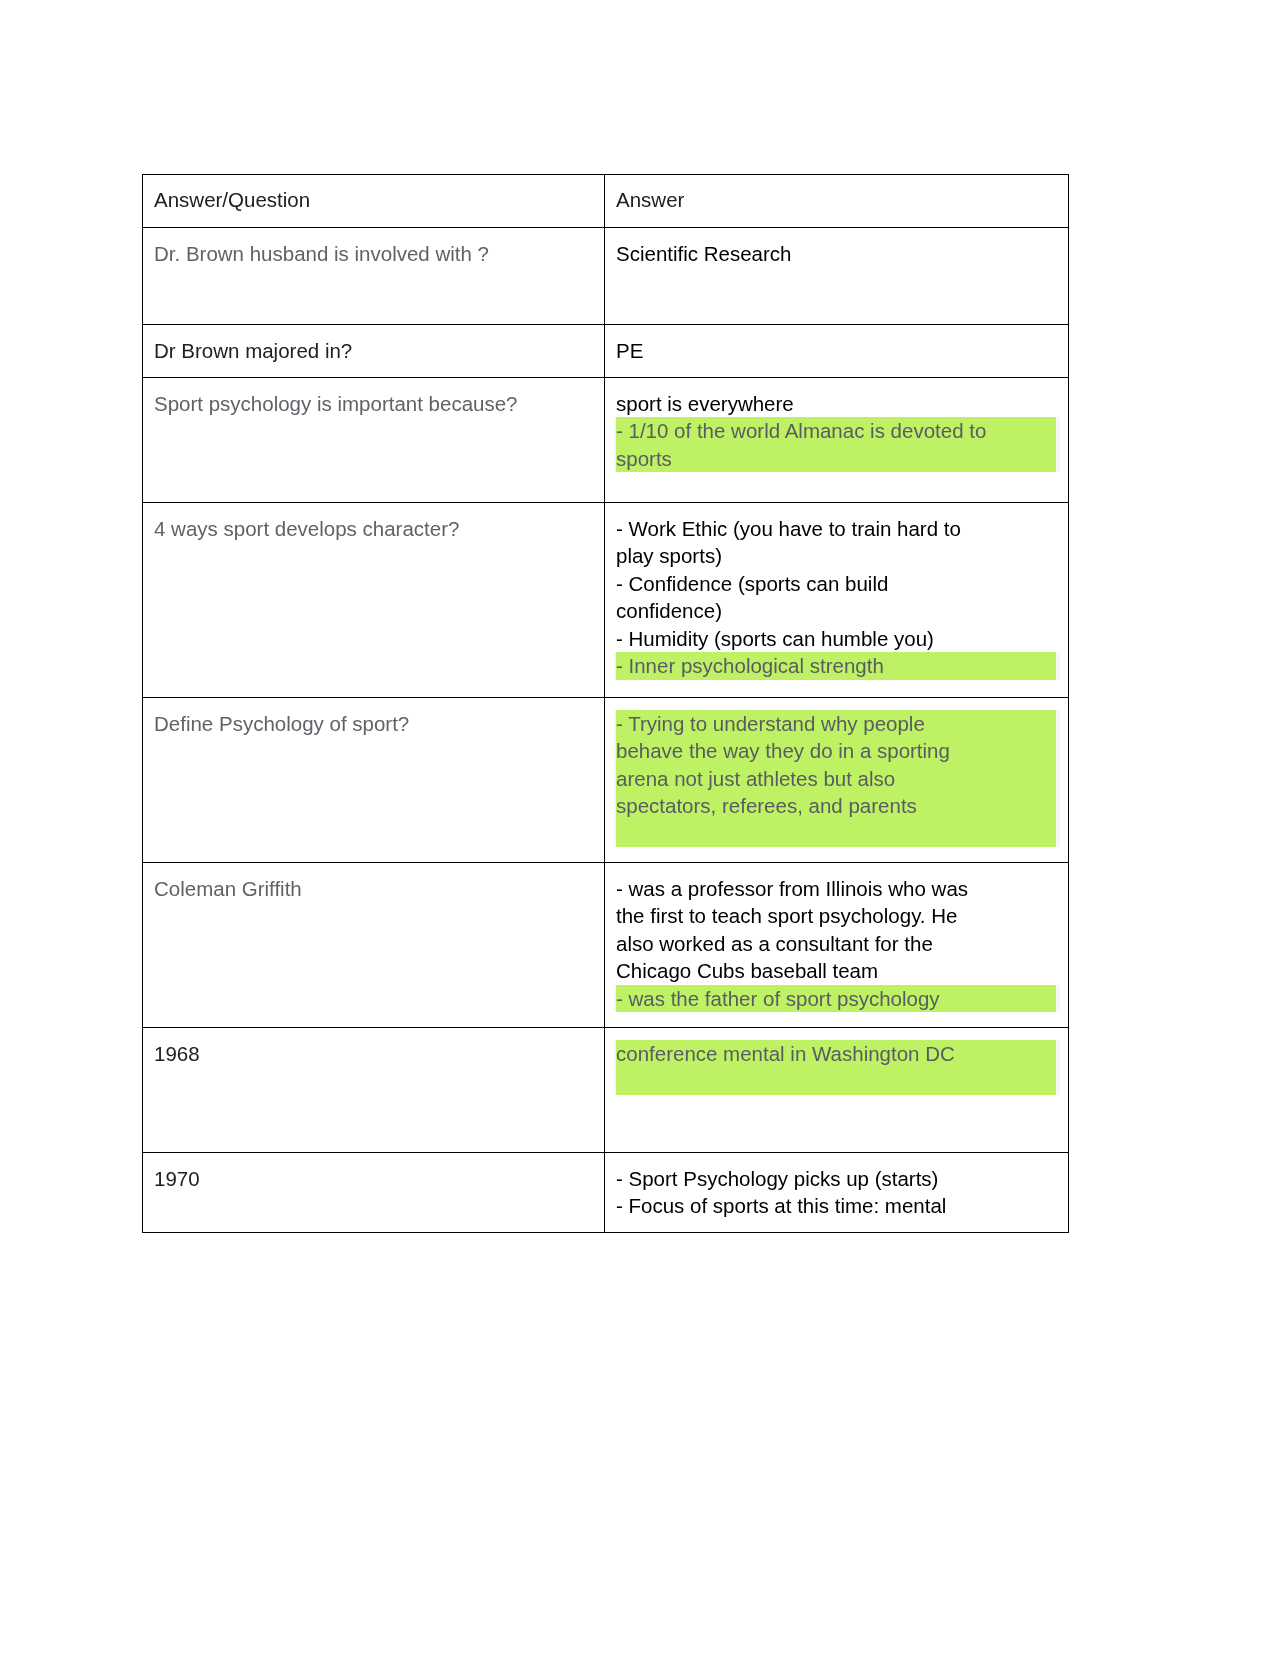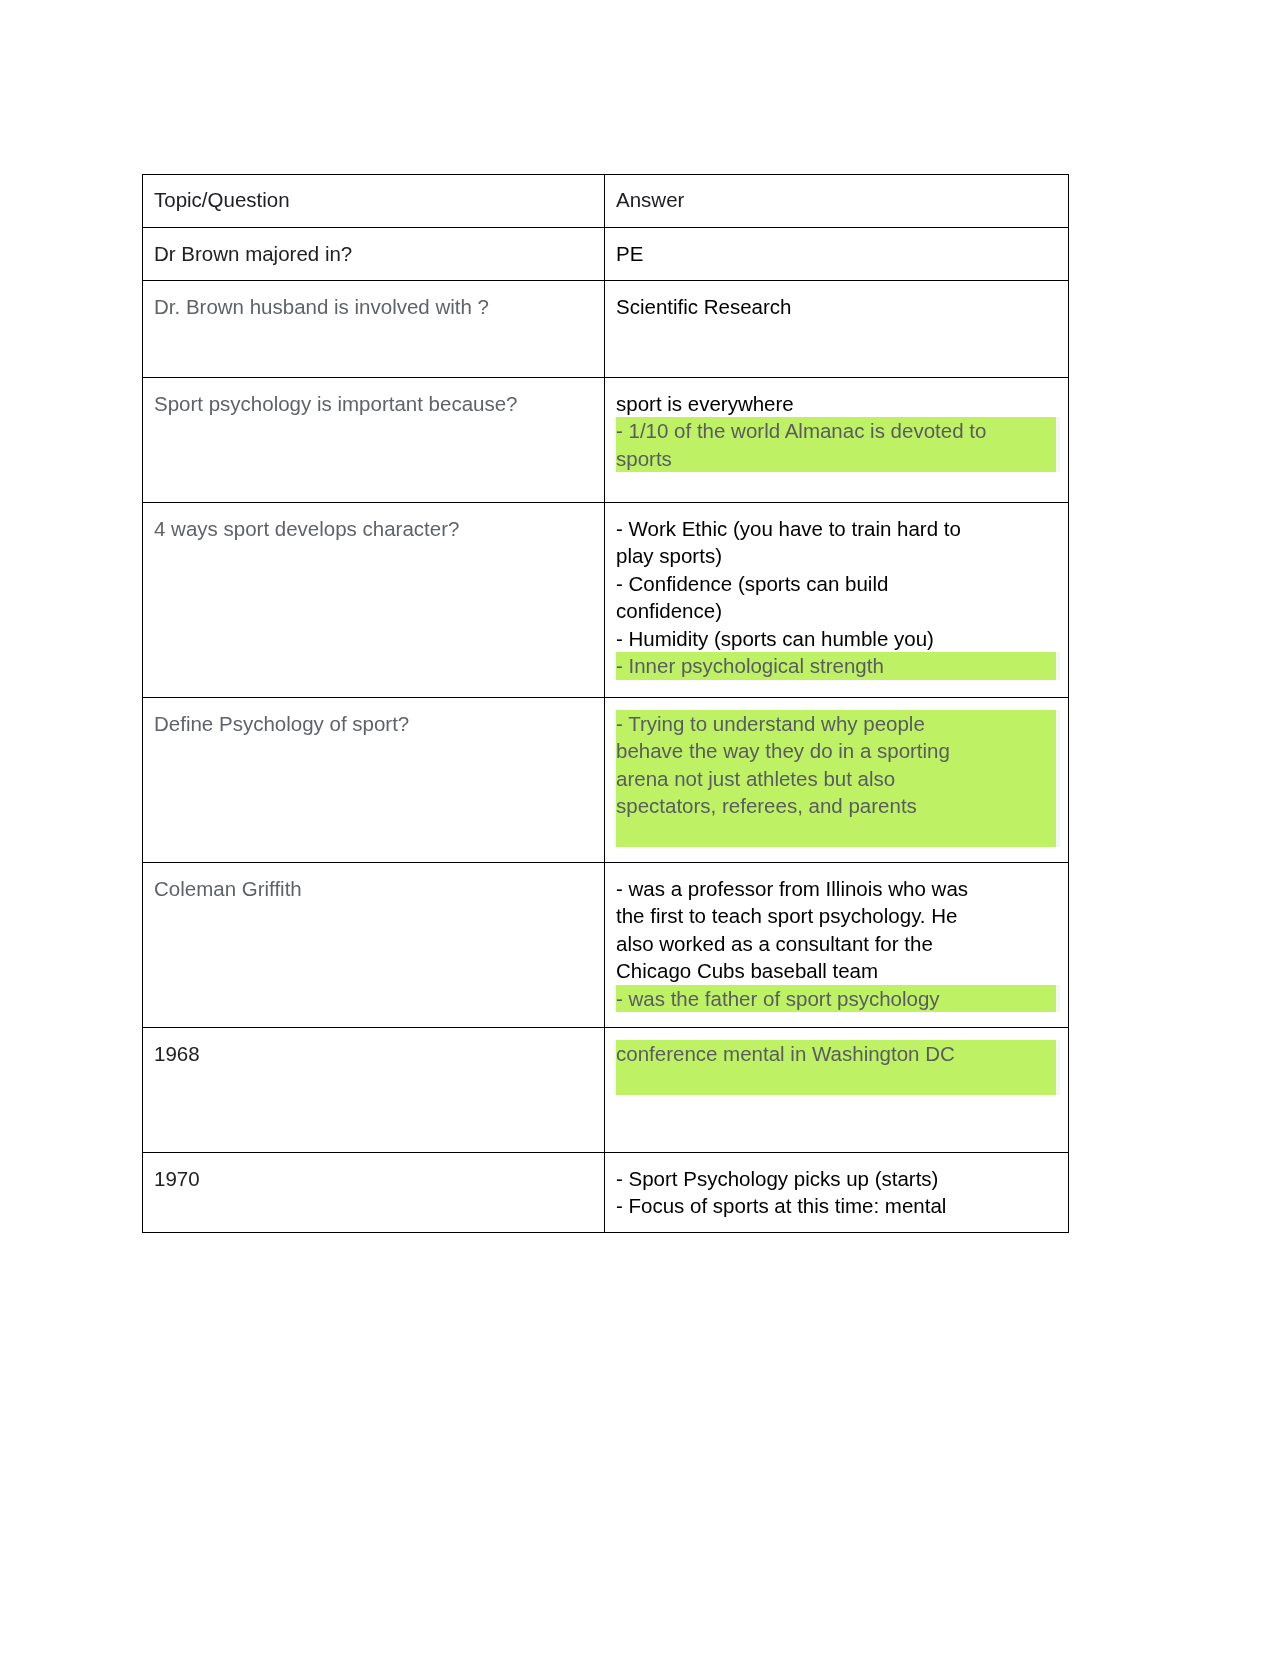--- a/index.html
+++ b/index.html
@@ -89,40 +89,40 @@
 
 <div class="page">
   <table class="qa-table">
     <colgroup>
       <col class="col-q">
       <col class="col-a">
     </colgroup>
     <tbody>
       <tr class="header-row">
         <td class="h-header">
-          <span class="q-text q-dark">Topic/Question</span>
+          <span class="q-text q-dark">Answer/Question</span>
         </td>
         <td class="h-header">
           <span class="q-text q-dark">Answer</span>
         </td>
       </tr>
     <tr>
+          <td class="h-2">
+            <span class="q-text q-gray">Dr. Brown husband is involved with ?</span>
+          </td>
+          <td class="h-2">
+            <span class="a-line plain">Scientific Research</span>
+          </td>
+        </tr>
+        <tr>
           <td class="h-1">
             <span class="q-text q-dark">Dr Brown majored in?</span>
           </td>
           <td class="h-1">
             <span class="a-line plain">PE</span>
-          </td>
-        </tr>
-        <tr>
-          <td class="h-2">
-            <span class="q-text q-gray">Dr. Brown husband is involved with ?</span>
-          </td>
-          <td class="h-2">
-            <span class="a-line plain">Scientific Research</span>
           </td>
         </tr>
         <tr>
           <td class="h-3">
             <span class="q-text q-gray">Sport psychology is important because?</span>
           </td>
           <td class="h-3">
             <span class="a-line plain">sport is everywhere</span>
             <span class="a-line hl">- 1/10 of the world Almanac is devoted to</span>
             <span class="a-line hl">sports</span>

